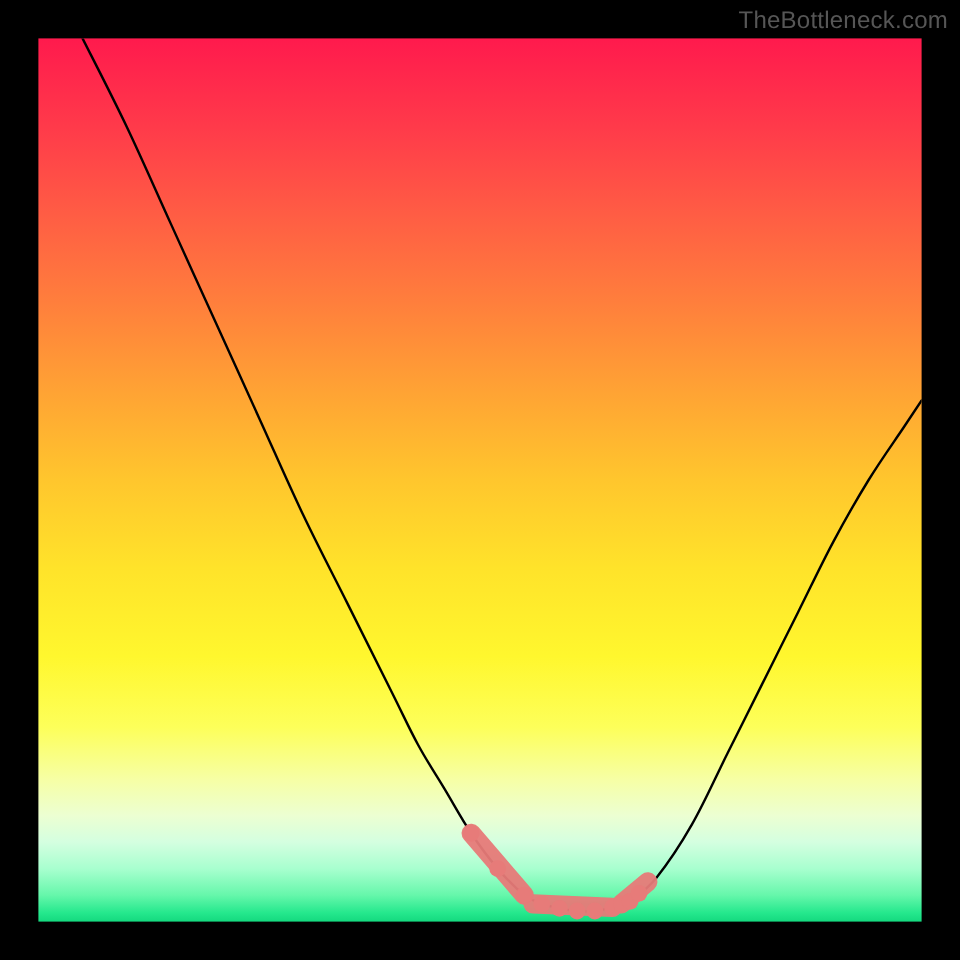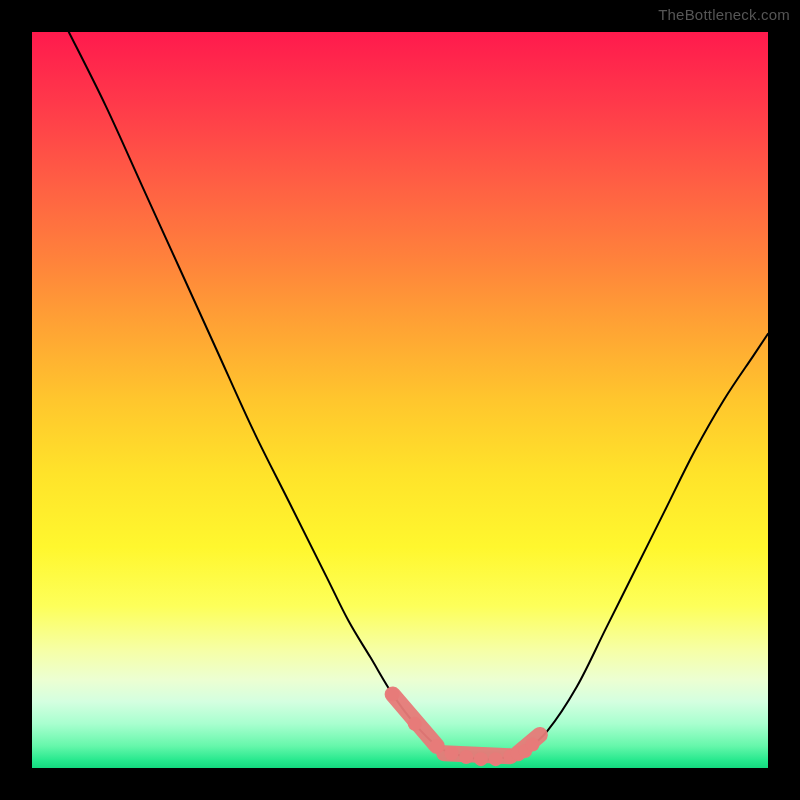--- a/index.html
+++ b/index.html
@@ -47,21 +47,21 @@
     position: absolute;
     inset: 0;
     width: 100%;
     height: 100%;
   }
   .attribution {
     position: absolute;
     top: 6px;
     right: 10px;
     color: #565656;
-    font-size: 15px;
+    font-size: 20px;
     font-weight: 500;
     letter-spacing: 0.2px;
     user-select: none;
   }
 </style>
 </head>
 <body>
 
 <div class="stage">
 

